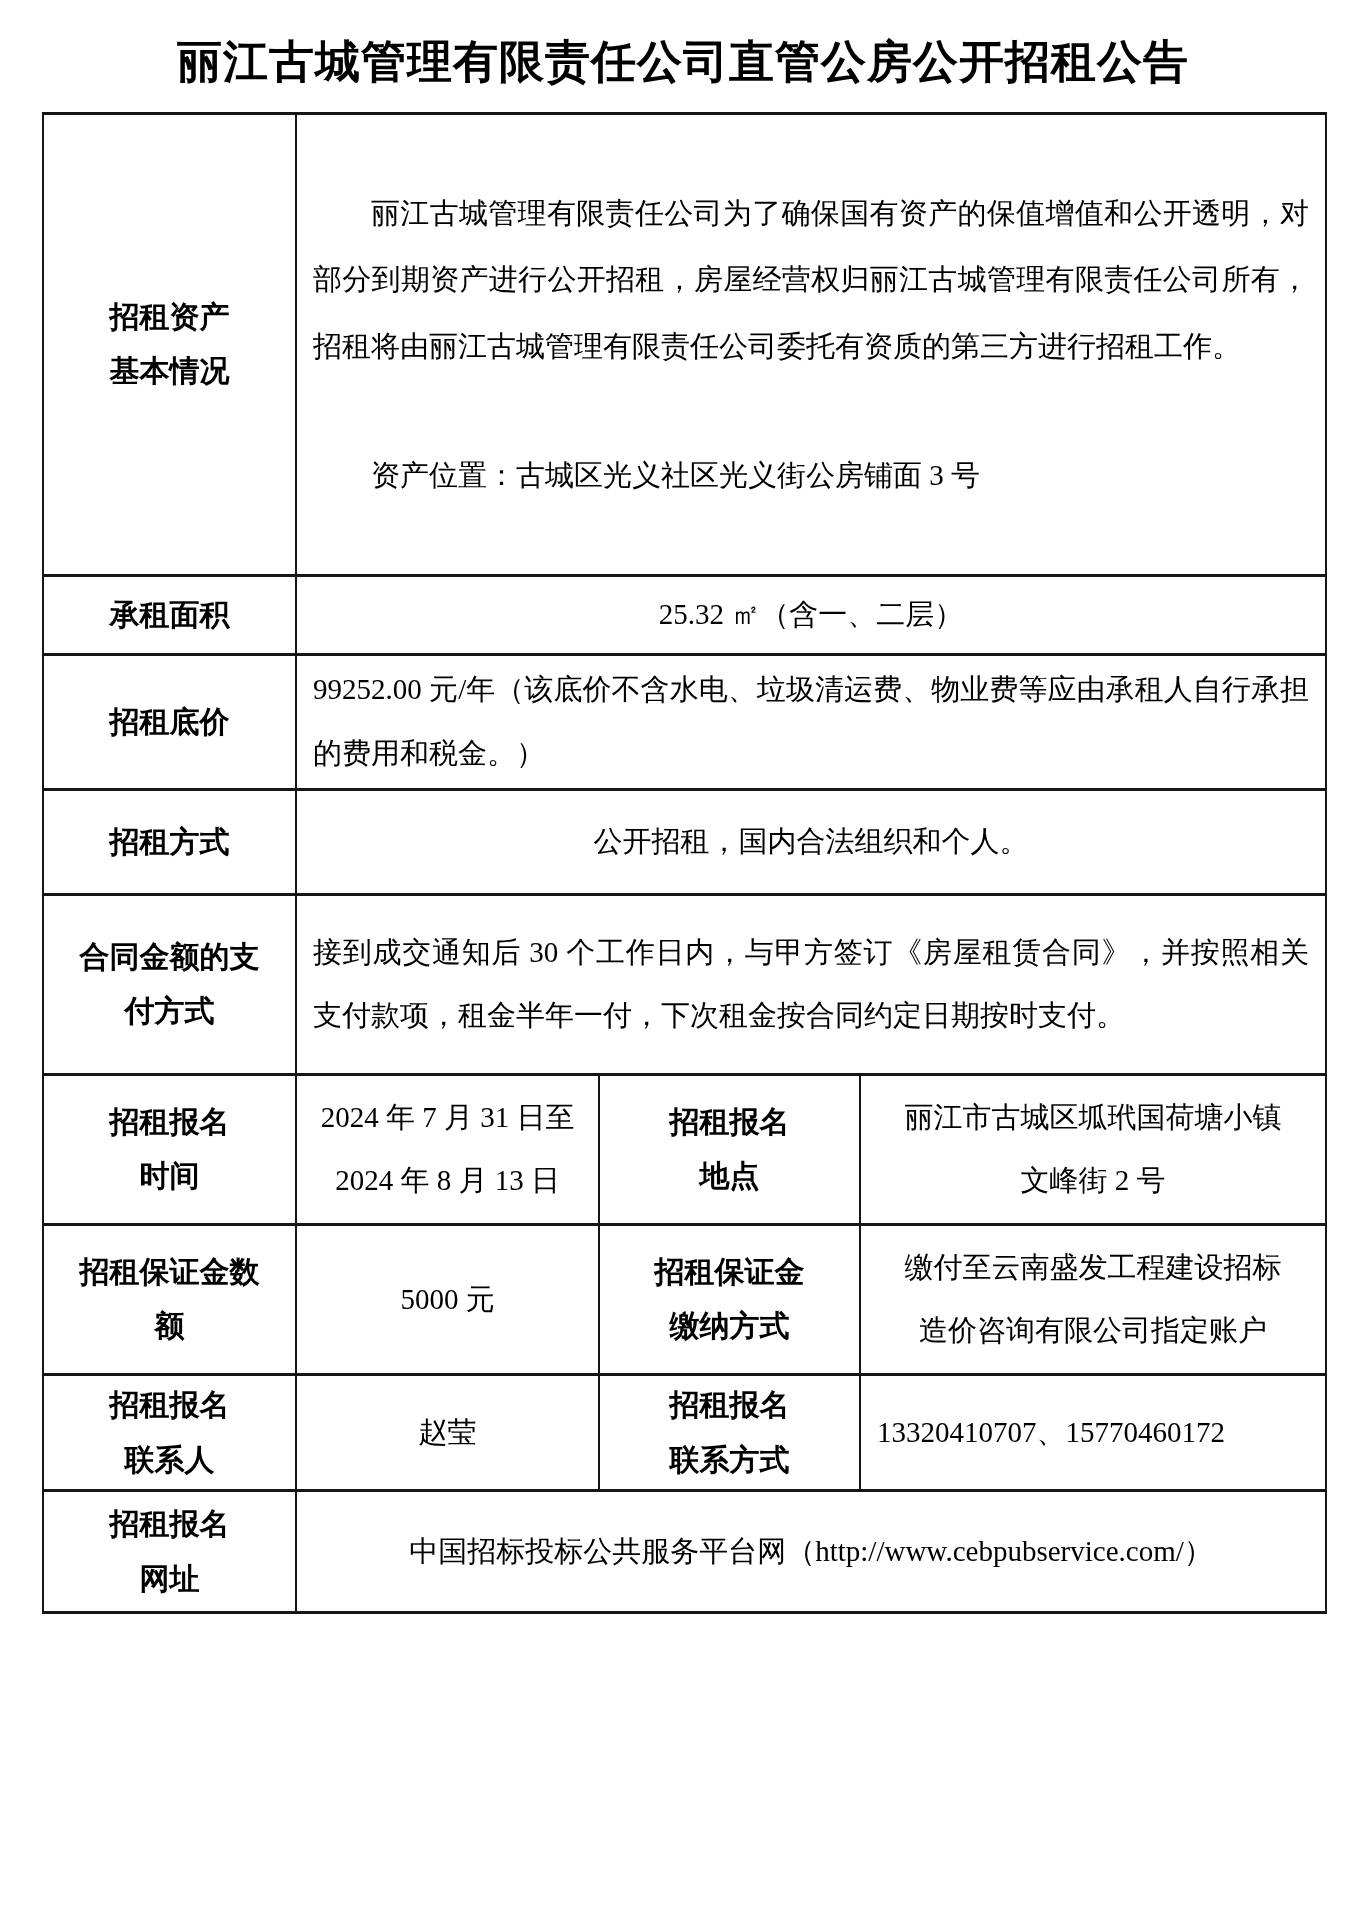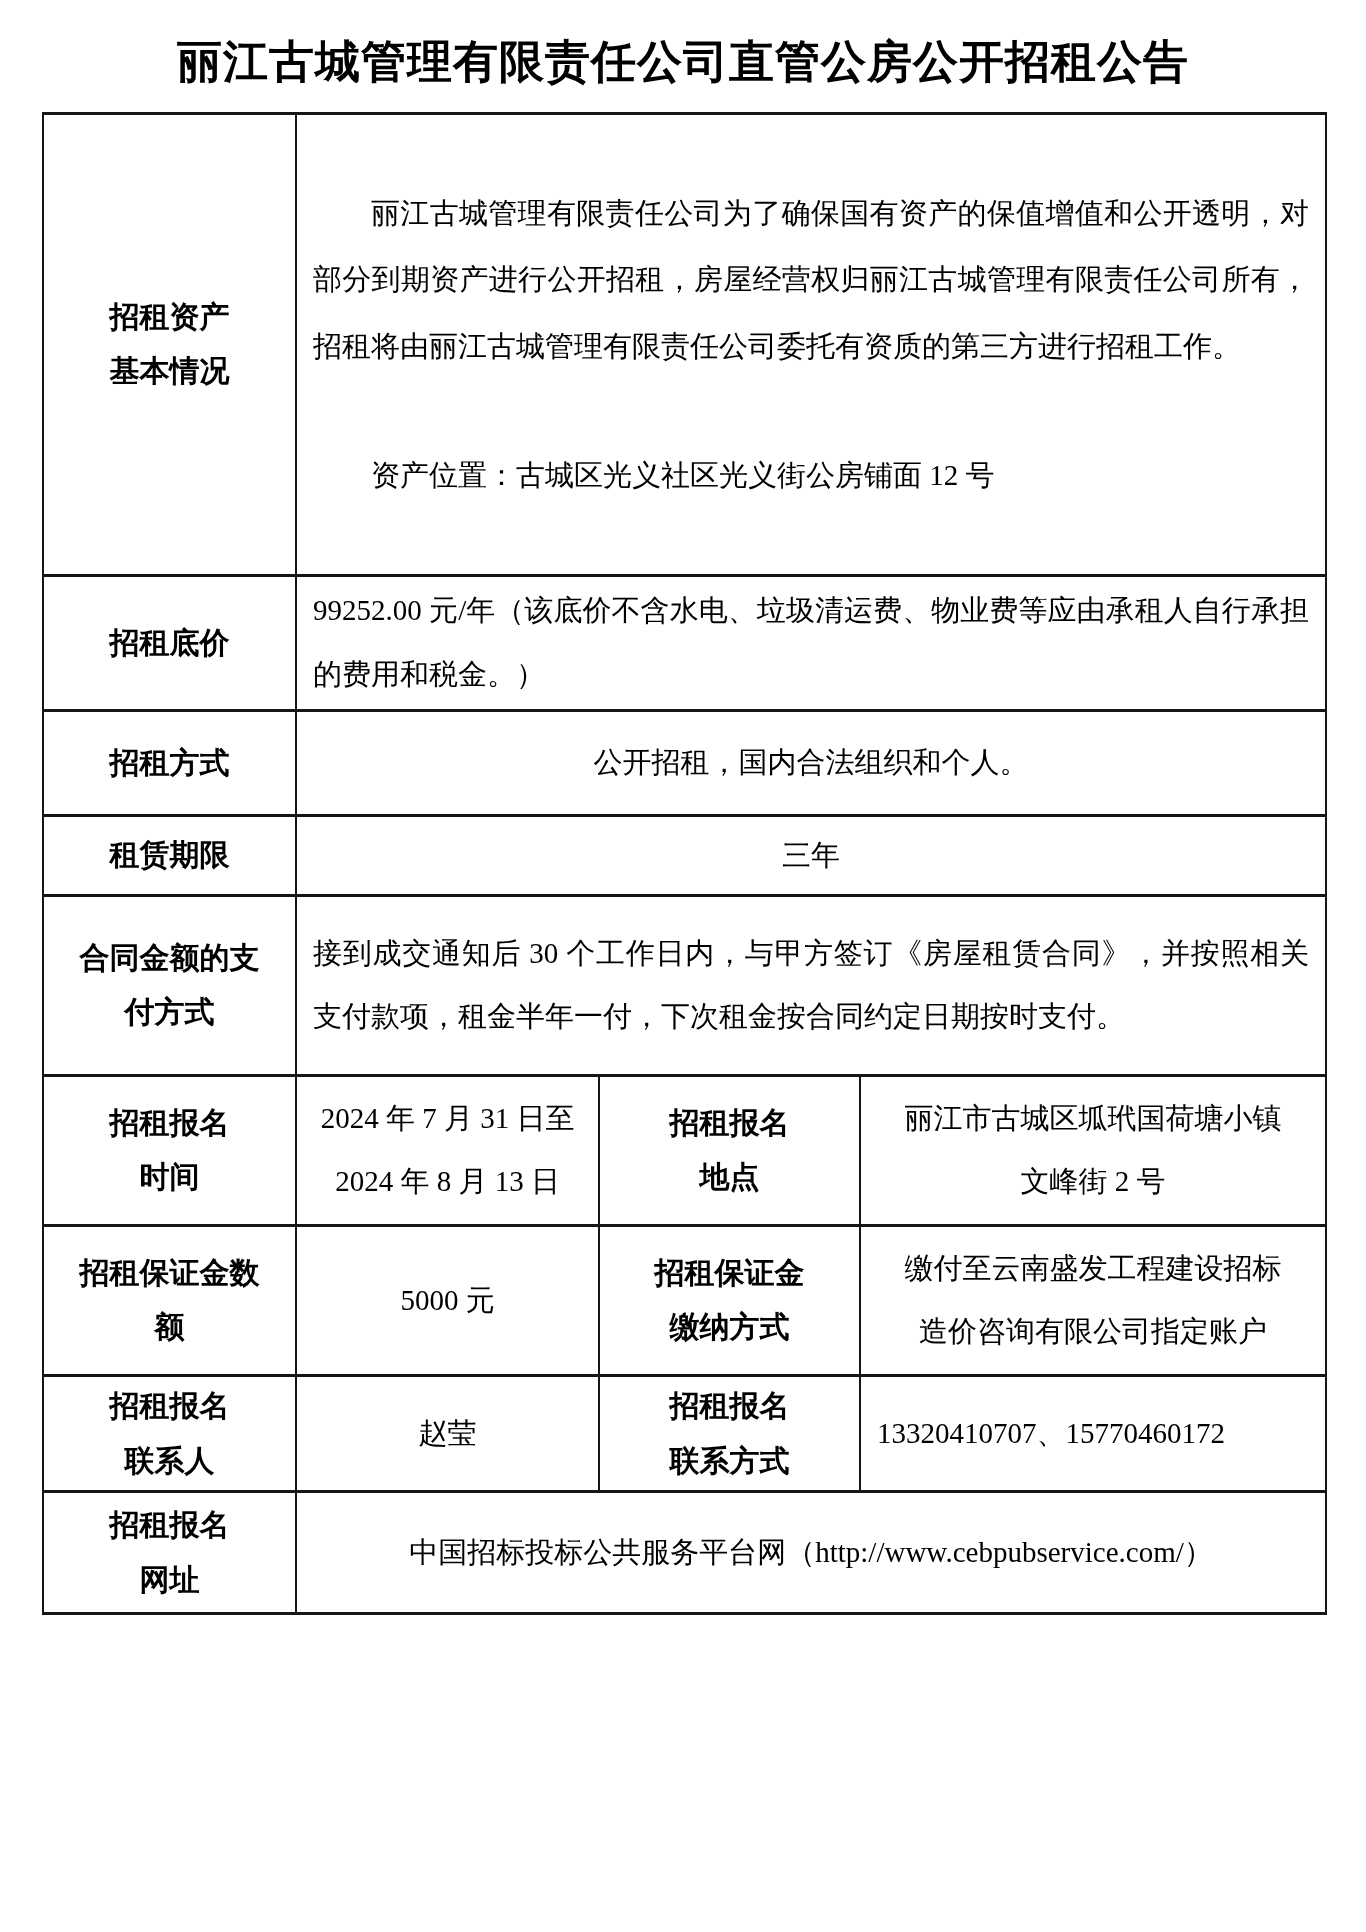--- a/index.html
+++ b/index.html
@@ -84,39 +84,39 @@
       <col style="width:261px">
       <col style="width:466px">
     </colgroup>
 
     <tbody>
         <tr class="r1">
       <td class="lbl">招租资产
 基本情况</td>
       <td class="val left" colspan="3">
         <p>丽江古城管理有限责任公司为了确保国有资产的保值增值和公开透明，对部分到期资产进行公开招租，房屋经营权归丽江古城管理有限责任公司所有，招租将由丽江古城管理有限责任公司委托有资质的第三方进行招租工作。</p>
-        <p>资产位置：古城区光义社区光义街公房铺面 12 号</p>
+        <p>资产位置：古城区光义社区光义街公房铺面 3 号</p>
       </td>
     </tr>
 
+    <tr class="r2">
+      <td class="lbl">承租面积</td>
+      <td class="val center" colspan="3">25.32 ㎡（含一、二层）</td>
+    </tr>
 
     <tr class="r3">
       <td class="lbl">招租底价</td>
       <td class="val left" colspan="3">99252.00 元/年（该底价不含水电、垃圾清运费、物业费等应由承租人自行承担的费用和税金。）</td>
     </tr>
 
     <tr class="r4">
       <td class="lbl">招租方式</td>
       <td class="val center" colspan="3">公开招租，国内合法组织和个人。</td>
     </tr>
 
-    <tr class="r5">
-      <td class="lbl">租赁期限</td>
-      <td class="val center" colspan="3">三年</td>
-    </tr>
 
     <tr class="r6">
       <td class="lbl">合同金额的支
 付方式</td>
       <td class="val left" colspan="3">接到成交通知后 30 个工作日内，与甲方签订《房屋租赁合同》，并按照相关支付款项，租金半年一付，下次租金按合同约定日期按时支付。</td>
     </tr>
 
 
 
     <tr class="r9">

